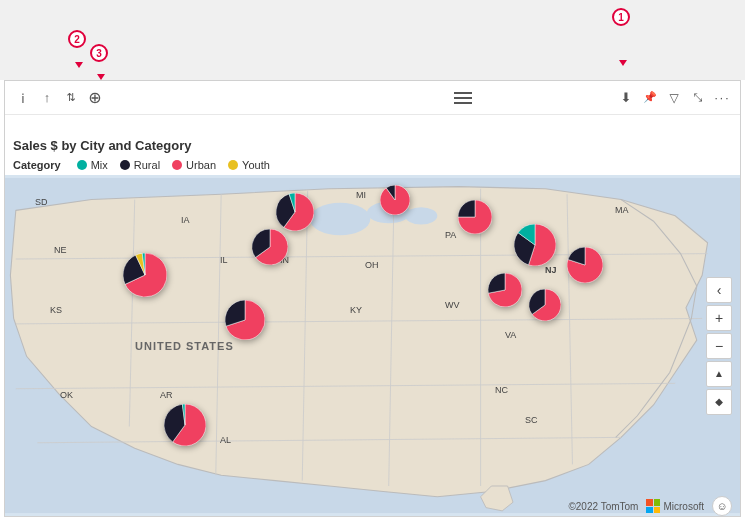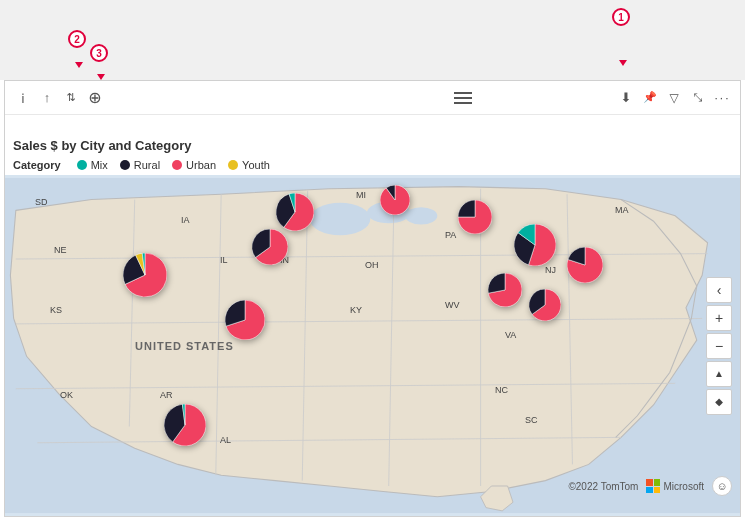--- a/index.html
+++ b/index.html
@@ -212,21 +212,21 @@
     .pie-marker {
       position: absolute;
       transform: translate(-50%, -50%);
       border-radius: 50%;
       cursor: pointer;
     }
 
     
     .map-footer {
       position: absolute;
-      bottom: 20px;
+      bottom: 0;
       right: 8px;
       display: flex;
       align-items: center;
       gap: 8px;
       font-size: 10px;
       color: #555;
     }
 
     .microsoft-logo {
       display: flex;
@@ -376,21 +376,21 @@
           <div class="state-label" style="left: 30px; top: 130px; padding-left: 15px;">KS</div>
           <div class="state-label" style="left: 55px; top: 215px;">OK</div>
           <div class="state-label" style="left: 155px; top: 215px;">AR</div>
           <div class="state-label" style="left: 215px; top: 260px;">AL</div>
           <div class="state-label" style="left: 176px; top: 40px;">IA</div>
           <div class="state-label" style="left: 215px; top: 80px;">IL</div>
           <div class="state-label" style="left: 275px; top: 80px;">IN</div>
           <div class="state-label" style="left: 360px; top: 85px;">OH</div>
           <div class="state-label" style="left: 335px; top: 15px; margin-left: 16px;">MI</div>
           <div class="state-label" style="left: 440px; top: 55px;">PA</div>
-          <div class="state-label" style="left: 540px; top: 90px;">NJ</div>
+          <div class="state-label" style="left: 540px; top: 90px; font-weight: bold;">NJ</div>
           <div class="state-label" style="left: 490px; top: 120px;">MD</div>
           <div class="state-label" style="left: 500px; top: 155px;">VA</div>
           <div class="state-label" style="left: 440px; top: 125px;">WV</div>
           <div class="state-label" style="left: 345px; top: 130px;">KY</div>
           <div class="state-label" style="left: 490px; top: 210px;">NC</div>
           <div class="state-label" style="left: 520px; top: 240px;">SC</div>
           <div class="state-label" style="left: 610px; top: 30px;">MA</div>
           <div class="state-label" style="left: 130px; top: 165px; font-size: 11px; font-weight: 700; color: rgb(102, 102, 102); letter-spacing: 1px;">UNITED STATES</div>
         </div>
 

